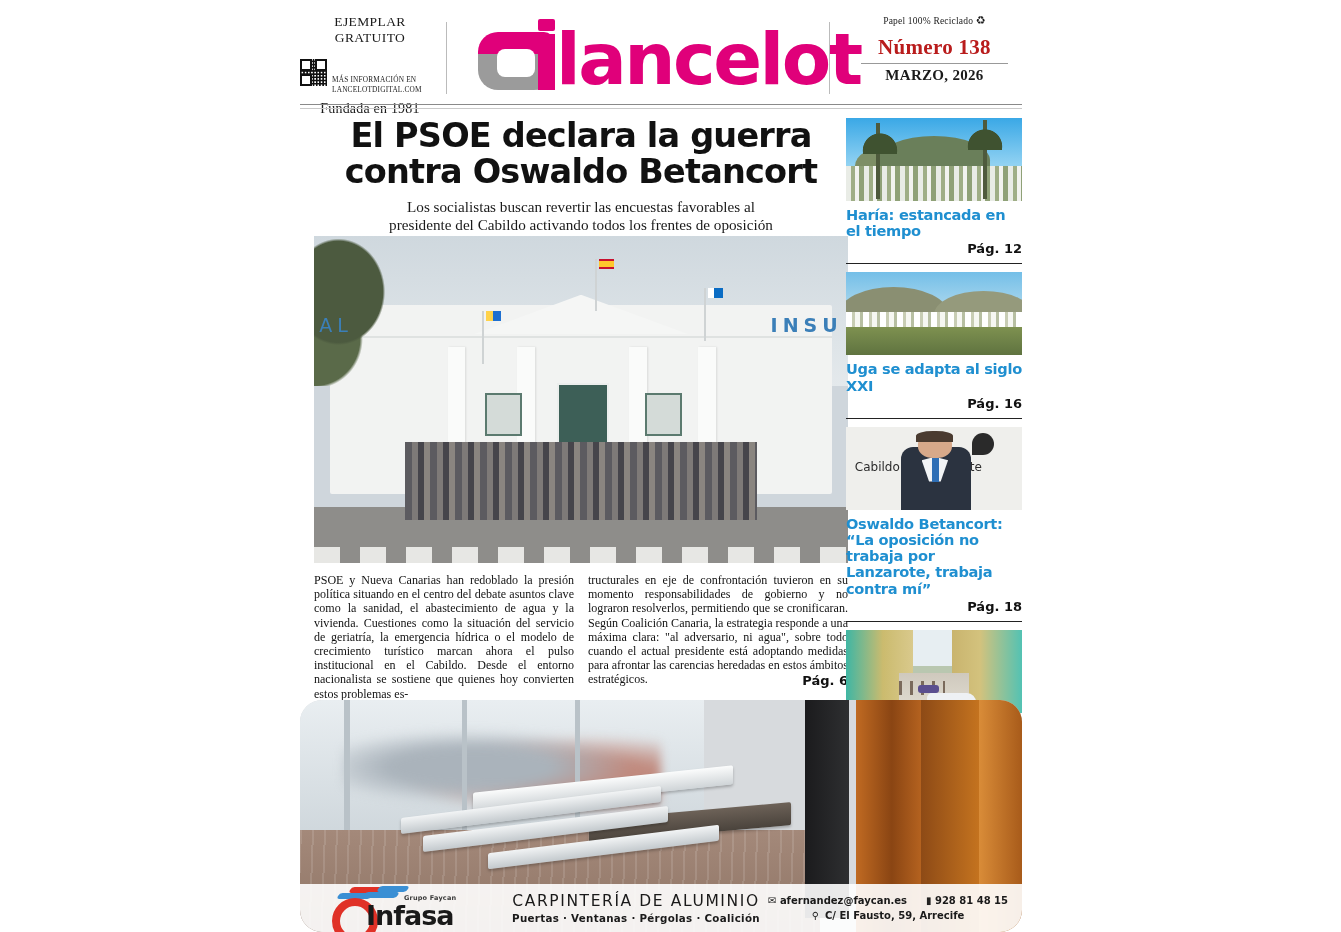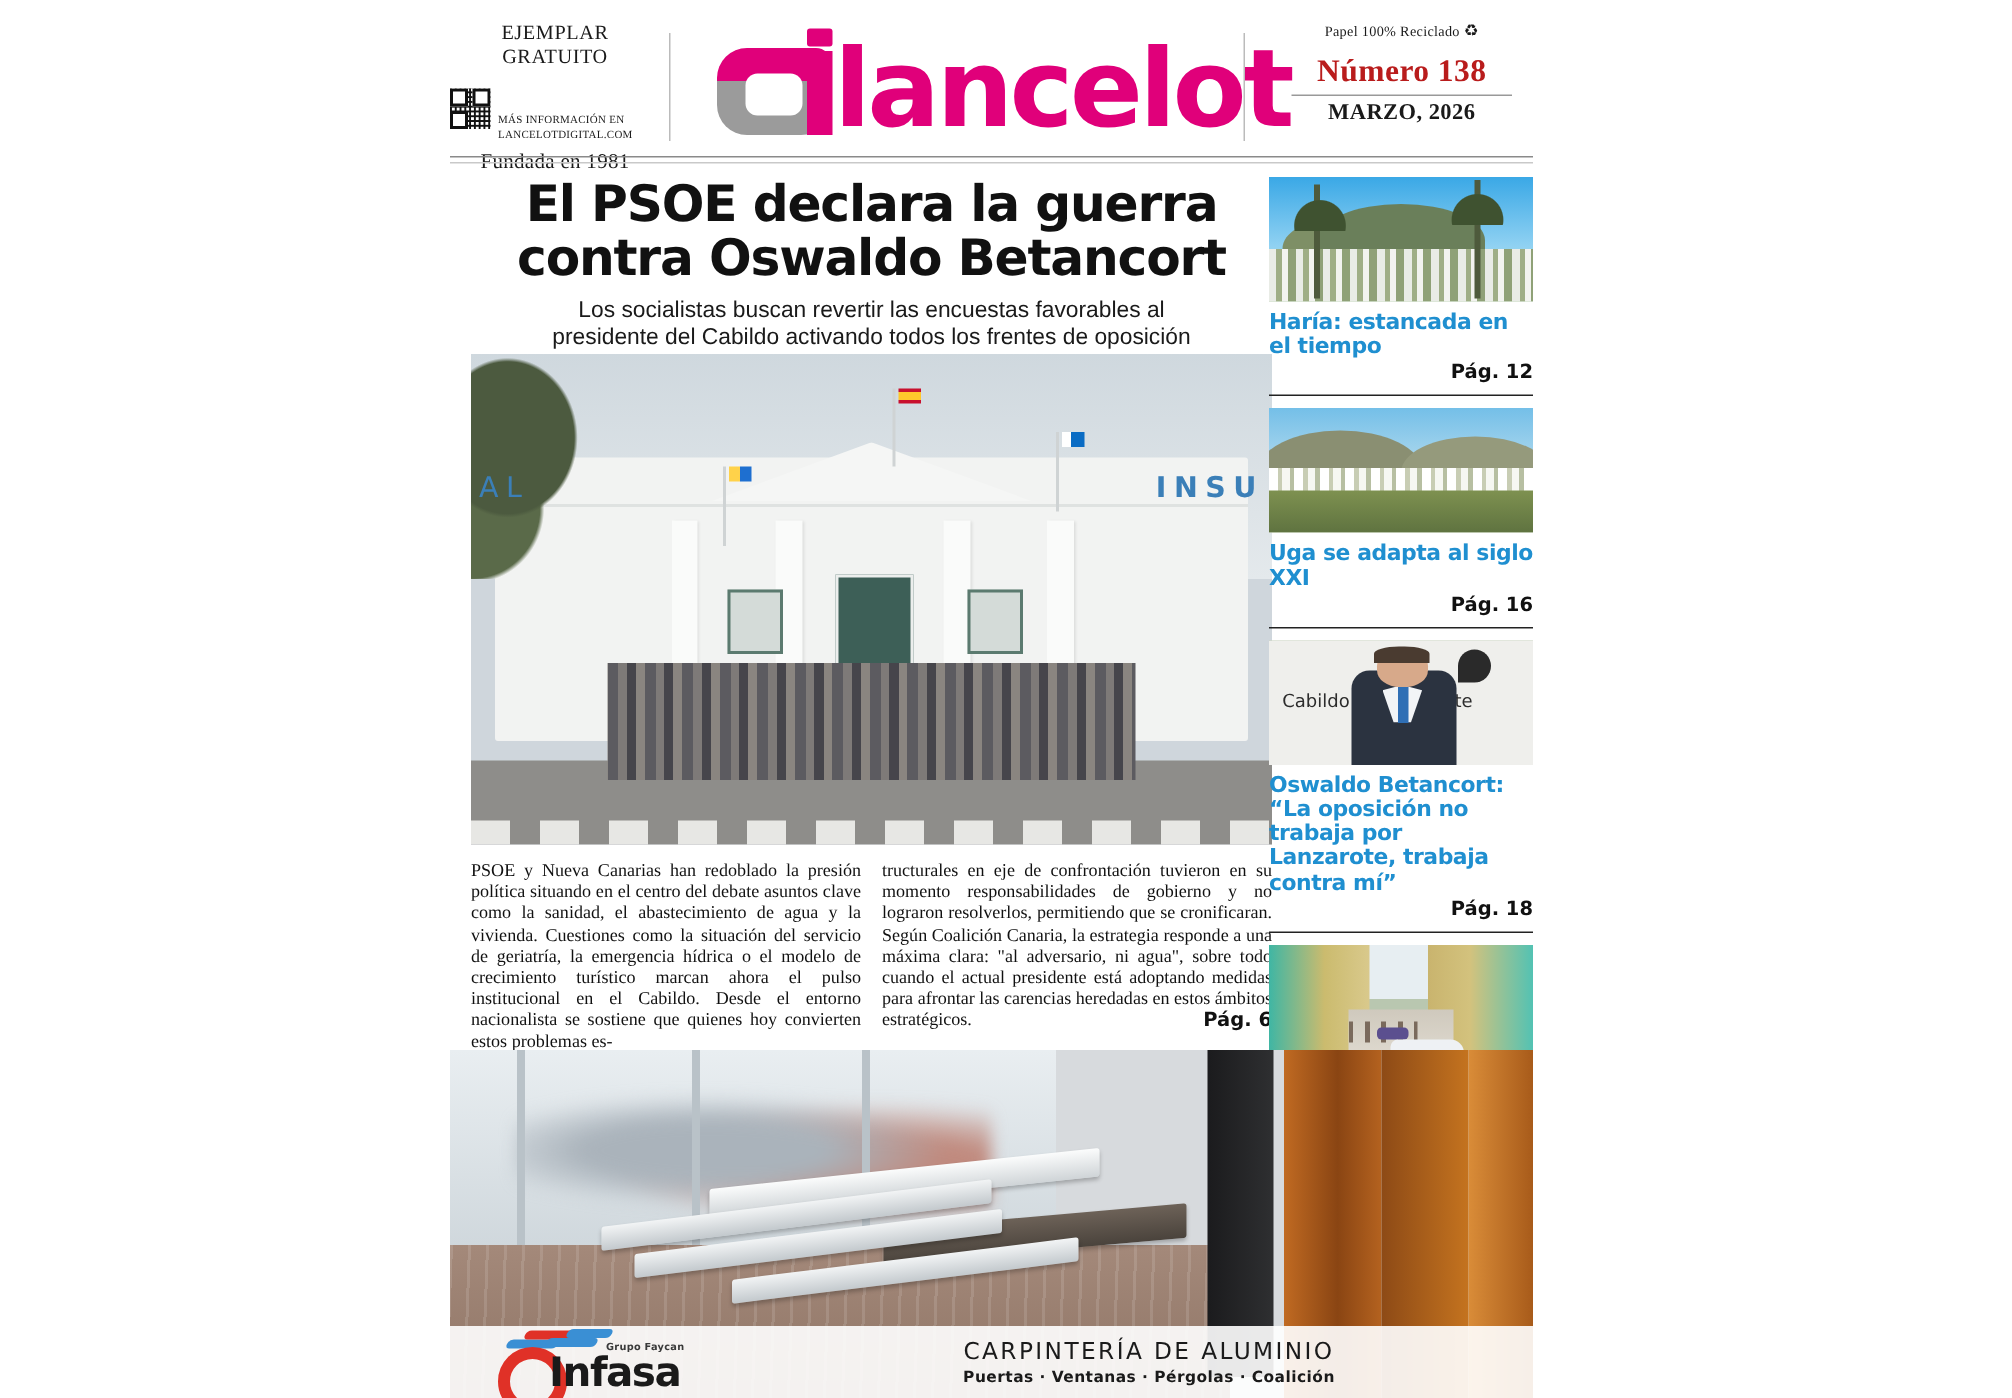--- a/index.html
+++ b/index.html
@@ -42,21 +42,21 @@
   .mh-num{font-family:"Liberation Serif",serif;font-size:21px;color:#b91c1c;margin-top:8px;letter-spacing:.3px;font-weight:bold;}
   .mh-numrule{height:1px;background:#999;margin:3px 14px 0 14px;}
   .mh-date{font-family:"Liberation Serif",serif;font-weight:700;font-size:15px;color:#1a1a1a;margin-top:3px;letter-spacing:.3px;}
   .mh-divr{position:absolute;left:-18px;top:8px;width:1px;height:72px;background:#bbb;}
 
   .mh-rule{position:absolute;left:300px;top:104px;width:722px;height:3px;border-top:1.6px solid #8a8a8a;border-bottom:1px solid #c9c9c9;}
 
   
   .main{position:absolute;left:300px;top:118px;width:534px;margin-left:14px;}
   .headline{font-family:"DejaVu Sans",sans-serif;font-weight:700;font-size:33.5px;line-height:36px;color:#111;text-align:center;letter-spacing:-.8px;}
-  .subhead{font-family:Liberation Sans, sans-serif;font-size:15.2px;line-height:18px;color:#1a1a1a;text-align:center;margin-top:8px;}
+  .subhead{font-family:Liberation Serif, serif;font-size:15.2px;line-height:18px;color:#1a1a1a;text-align:center;margin-top:8px;}
 
   .photo{position:absolute;left:0;top:118px;width:534px;height:327px;overflow:hidden;background:#cfd6dc;}
   .ph-sky{position:absolute;left:0;top:0;width:100%;height:46%;background:linear-gradient(#cfd8de,#e4e9ec);}
   .ph-bld{position:absolute;left:3%;top:21%;width:94%;height:58%;background:#f2f3f2;border-radius:2px;}
   .ph-ped{position:absolute;left:30%;top:18%;width:40%;height:12%;background:#f5f6f5;clip-path:polygon(50% 0,100% 100%,0 100%);}
   .ph-roofline{position:absolute;left:3%;top:30.5%;width:94%;height:2px;background:#dfe2e1;}
   .ph-col{position:absolute;top:34%;width:3.3%;height:40%;background:#fafbfa;box-shadow:1px 0 2px rgba(0,0,0,.10);}
   .ph-door{position:absolute;left:45.5%;top:45%;width:9%;height:29%;background:#3d5f57;border:2px solid #eceeed;}
   .ph-win{position:absolute;top:48%;width:6.2%;height:12%;background:#d4dbd8;border:2px solid #5b7a6f;}
   .ph-steps{position:absolute;left:22%;top:74%;width:56%;height:11%;background:linear-gradient(#d9dcd9,#c5c9c6);}
@@ -124,21 +124,21 @@
   
   .t4-sky{position:absolute;left:35%;top:0;width:30%;height:44%;background:#e7eef2;}
   .t4-l{position:absolute;left:0;top:0;width:38%;height:100%;background:linear-gradient(90deg,#3fb6a4,#cbbb6e 55%,#d9c98c);}
   .t4-r{position:absolute;right:0;top:0;width:40%;height:100%;background:linear-gradient(270deg,#53c2b3,#d3c27d 60%,#c9b46e);}
   .t4-road{position:absolute;left:30%;bottom:0;width:40%;height:48%;background:linear-gradient(#cfc9bd,#e3ded4);}
   .t4-car{position:absolute;left:46%;bottom:8%;width:28%;height:16%;background:#eef1f4;border-radius:5px 9px 3px 3px;}
   .t4-car2{position:absolute;left:41%;bottom:24%;width:12%;height:10%;background:#5b4f8f;border-radius:3px;}
   .t4-ppl{position:absolute;left:30%;bottom:22%;width:26%;height:16%;background:repeating-linear-gradient(90deg,#7a6a5c 0 3px,transparent 3px 11px);}
 
   
-  .ad{position:absolute;left:300px;top:700px;width:722px;height:232px;overflow:hidden;background:#d7dadd;}
+  .ad{position:absolute;left:300px;top:700px;width:722px;height:232px;overflow:hidden;background:#d7dadd;border-radius:22px;}
   .ad-photo{position:absolute;inset:0;}
   .ad-winbg{position:absolute;left:0;top:0;width:56%;height:58%;background:linear-gradient(#e9eef1,#cfd7dc);}
   .ad-frame{position:absolute;left:0;top:0;width:56%;height:58%;
       background:linear-gradient(90deg,transparent 0 11%,#b9c2c8 11% 12.3%,transparent 12.3% 40%,#b9c2c8 40% 41.3%,transparent 41.3% 68%,#b9c2c8 68% 69.3%,transparent 69.3%);}
   .ad-blur{position:absolute;left:6%;top:10%;width:44%;height:38%;background:radial-gradient(ellipse at 40% 50%,#aab3bb 0 30%,transparent 60%),radial-gradient(ellipse at 75% 60%,#c08a7e 0 22%,transparent 55%);filter:blur(5px);}
   .ad-table{position:absolute;left:0;bottom:0;width:72%;height:44%;background:linear-gradient(#a4897a,#8e7465);}
   .ad-tablegrain{position:absolute;left:0;bottom:0;width:72%;height:44%;background:repeating-linear-gradient(92deg,rgba(255,255,255,.12) 0 2px,transparent 2px 12px);}
   .ad-prof{position:absolute;background:linear-gradient(#f2f4f5,#c3c9cd);box-shadow:0 2px 3px rgba(0,0,0,.25);border-radius:2px;}
   .ad-p1{left:14%;top:44%;width:36%;height:7%;transform:skewY(-7deg);}
   .ad-p2{left:17%;top:52%;width:34%;height:7%;transform:skewY(-7deg);}
@@ -363,16 +363,32 @@
         <div class="inf-ring"></div>
         <div class="inf-grupo">Grupo Faycan</div>
         <div class="inf-name">Infasa</div>
       </div>
 
       <div class="ad-mid">
         <div class="ad-t1">CARPINTERÍA DE ALUMINIO</div>
         <div class="ad-t2">Puertas · Ventanas · Pérgolas · Coalición</div>
       </div>
 
+      <div class="ad-right">
+        <div class="ad-row r1">
+          <span>
+            <span class="ico ico-mail">✉</span>
+            <span>afernandez@faycan.es</span>
+          </span>
+          <span>
+            <span class="ico ico-phone">▮</span>
+            <span>928 81 48 15</span>
+          </span>
+        </div>
+        <div class="ad-row r2">
+          <span class="ico ico-pin">⚲</span>
+          <span>C/ El Fausto, 59, Arrecife</span>
+        </div>
+      </div>
     </div>
   </div>
 
 </div>
 
 </body></html>

